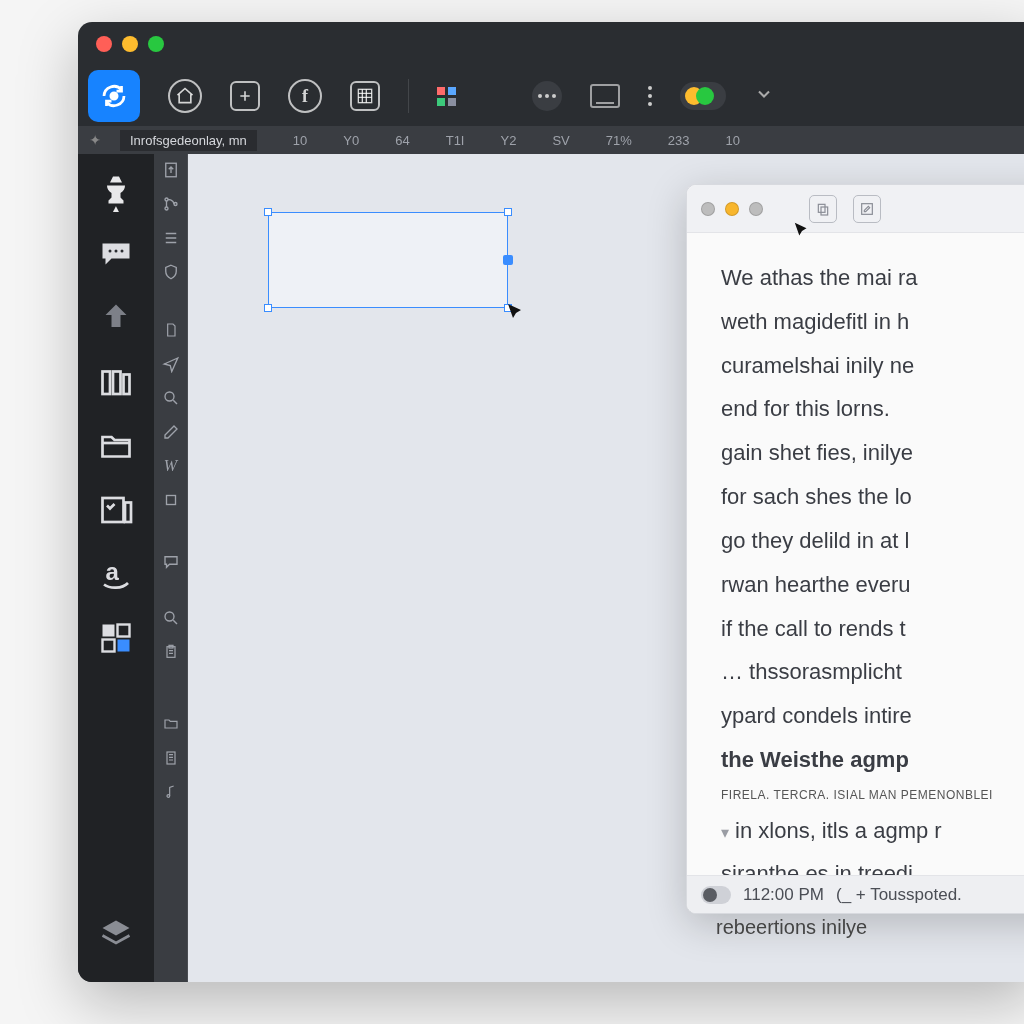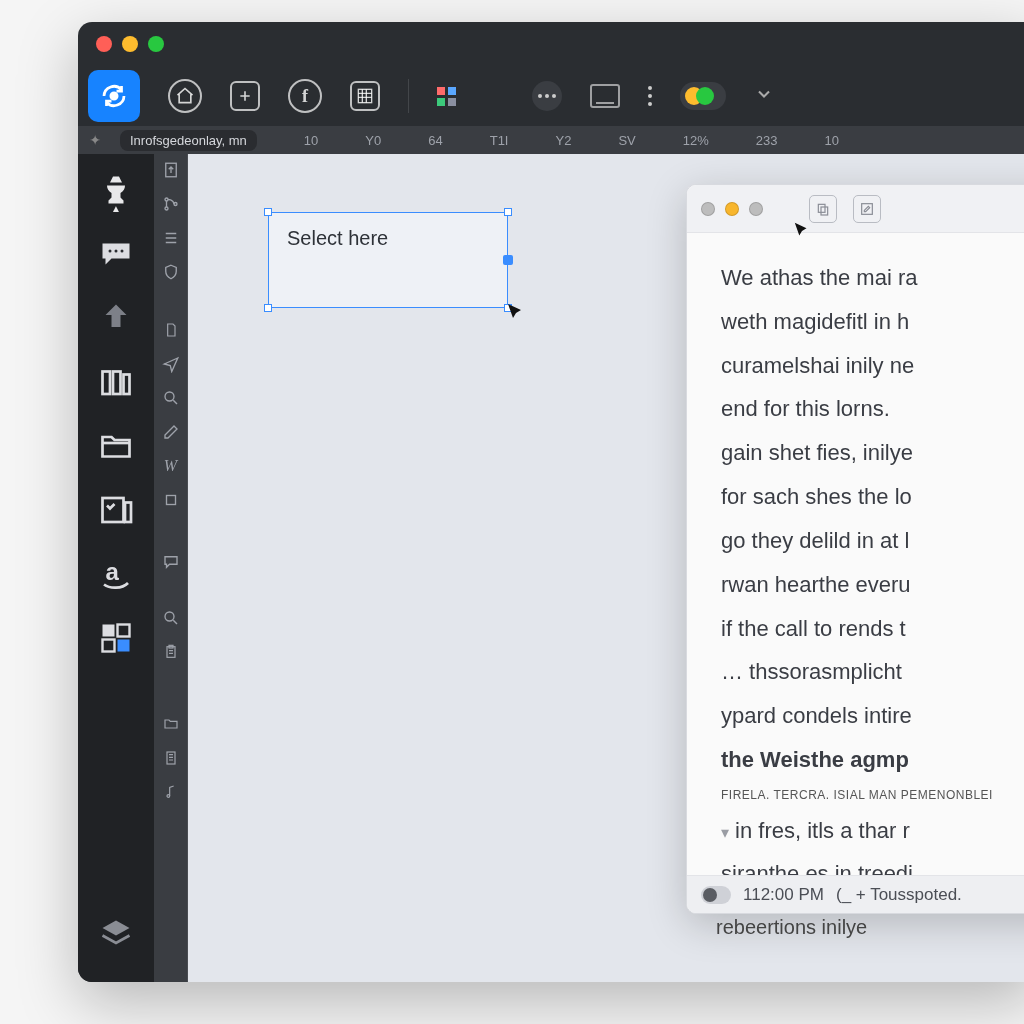--- a/index.html
+++ b/index.html
@@ -104,22 +104,22 @@
   background: #3a3d42;
   border-right: 1px solid #4a4d52;
   display:flex;flex-direction:column;align-items:center;
   padding-top:6px;gap:14px;
 }
 .ts-icon{width:20px;height:20px;color:#9ea2aa;display:flex;align-items:center;justify-content:center;font-size:16px}
 
 .ruler-row{display:flex;height:28px;background:#3a3d42}
 .ruler-corner{width:34px;height:28px;background:#3a3d42;display:flex;align-items:center;justify-content:center;color:#888;font-size:14px}
 .ruler{flex:1;display:flex;color:#9ea2aa;font-size:13px;align-items:center;position:relative;overflow:hidden}
-.ruler .tab-chip{background:#2a2c30;border-radius:8px;padding:3px 10px;margin-left:8px;color:#d5d7dc;font-size:13px}
-.ruler .tick{margin-left:47px}
+.ruler .tab-chip{background:#2a2c30;border-radius:0;padding:3px 10px;margin-left:8px;color:#d5d7dc;font-size:13px}
+.ruler .tick{margin-left:36px}
 
 .canvas-wrap{display:flex;flex:1;overflow:hidden}
 .canvas{flex:1;background:#e3e6ec;position:relative}
 
 .text-box{
   position:absolute; left:80px; top:58px;
   width:240px; height:96px;
   border:1.5px solid #3a8dff;
   background:#eef1f6;
   padding:12px 18px;
@@ -232,21 +232,21 @@
   <div class="ruler-row">
     <div class="ruler-corner">✦</div>
     <div class="ruler">
       <span class="tab-chip">Inrofsgedeonlay, mn</span>
       <span class="tick">10</span>
       <span class="tick">Y0</span>
       <span class="tick">64</span>
       <span class="tick">T1I</span>
       <span class="tick">Y2</span>
       <span class="tick">SV</span>
-      <span class="tick">12%</span>
+      <span class="tick">71%</span>
       <span class="tick">233</span>
       <span class="tick">10</span>
     </div>
   </div>
 
   <div class="content">
     <div class="sidebar-left">
       <div class="sb-icon">
         <svg viewBox="0 0 24 24" class="sb-chess">
             <path d="M7 21h10v-2l-2-2v-3c2-1 3-3 3-5H6c0 2 1 4 3 5v3l-2 2v2z M8 7l2-4h4l2 4H8z"></path>
@@ -401,21 +401,20 @@
         <div class="ts-icon">
             <svg viewBox="0 0 24 24" width="16" height="18" fill="none" stroke="currentColor" stroke-width="1.8">
               <circle cx="8" cy="18" r="2"></circle>
               <path d="M10 18V5l6-2"></path>
             </svg>
           </div>
       </div>
 
       <div class="canvas">
         <div class="text-box">
-          <div>Select here</div>
           <div class="handle h-tl"></div>
           <div class="handle h-tr"></div>
           <div class="handle h-bl"></div>
           <div class="handle h-br"></div>
           <div class="handle h-mr"></div>
         </div>
         <div class="cursor1">
           <svg viewBox="0 0 20 20">
               <path d="M2 2l5 14 3-5 5-3z" fill="#111"></path>
             </svg>
@@ -453,21 +452,21 @@
             <p>end for this lorns.</p>
             <p>gain shet fies, inilye</p>
             <p>for sach shes the lo</p>
             <p>go they delild in at l</p>
             <p>rwan hearthe everu</p>
             <p>if the call to rends t</p>
             <p>… thssorasmplicht</p>
             <p>ypard condels intire</p>
             <p class="bold">the Weisthe agmp</p>
             <p class="small">FIRELA. TERCRA. ISIAL MAN PEMENONBLEI</p>
-            <p><span class="chev">▾</span><span>in fres, itls a thar r</span></p>
+            <p><span class="chev">▾</span><span>in xlons, itls a agmp r</span></p>
             <p>siranthe.es in treedi</p>
 
           </div>
           <div class="np-status">
             <div class="np-pill"></div>
             <span>112:00 PM</span>
             <span>(_ + Tousspoted.</span>
           </div>
         </div>
         <div style="position:absolute;left:528px;top:762px;font-size:20px;color:#444">rebeertions inilye</div>

